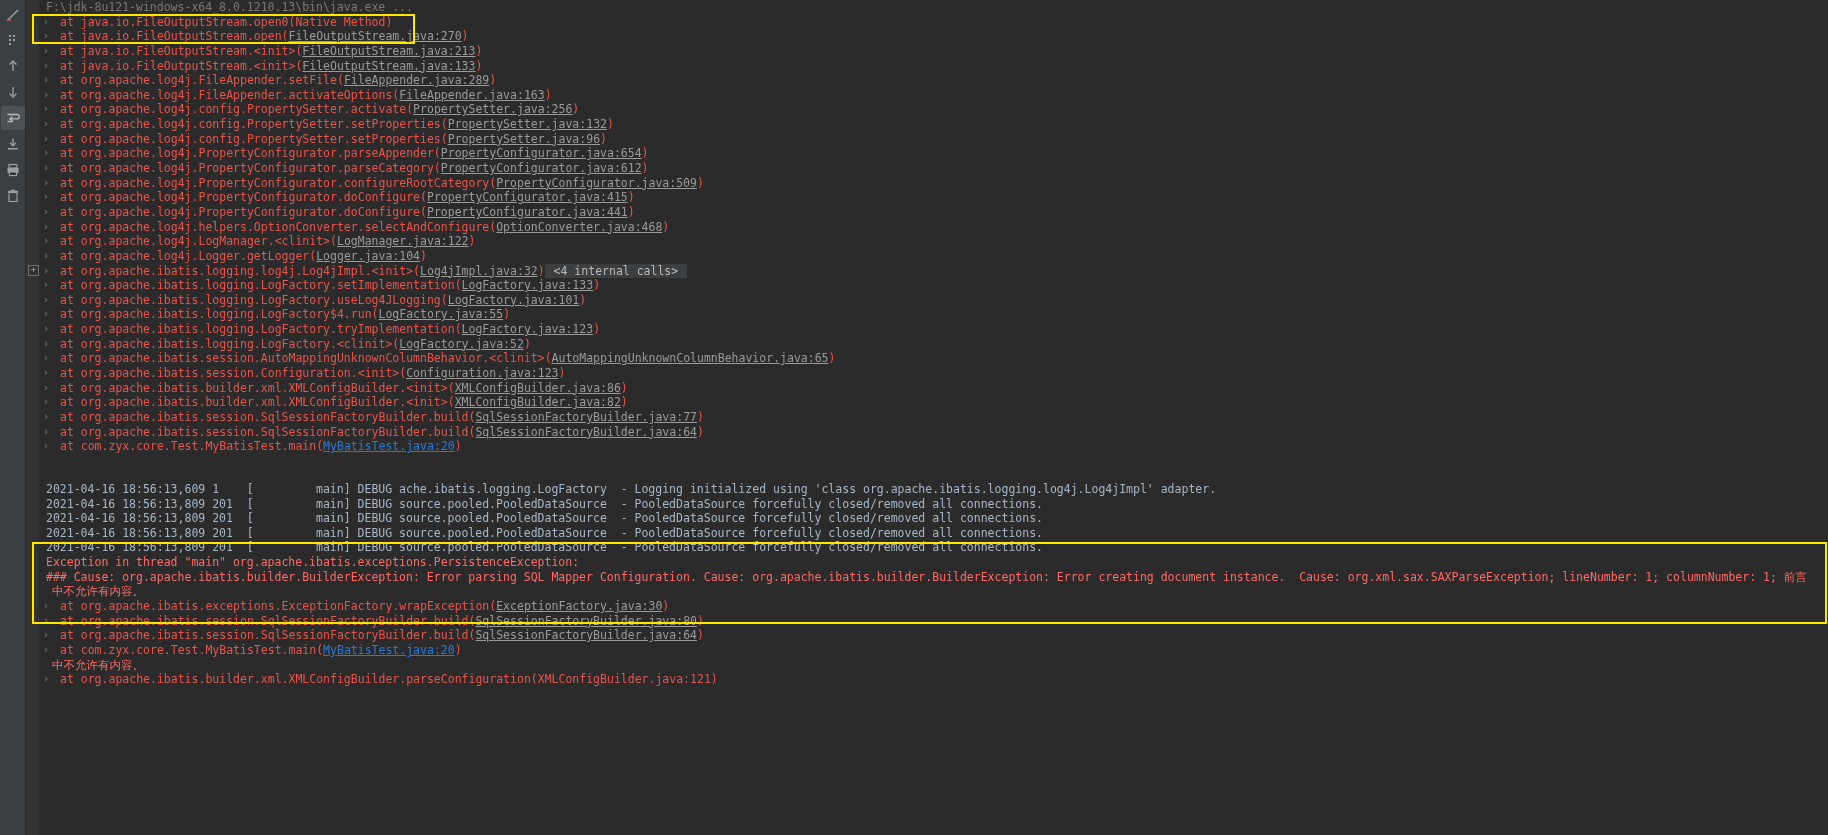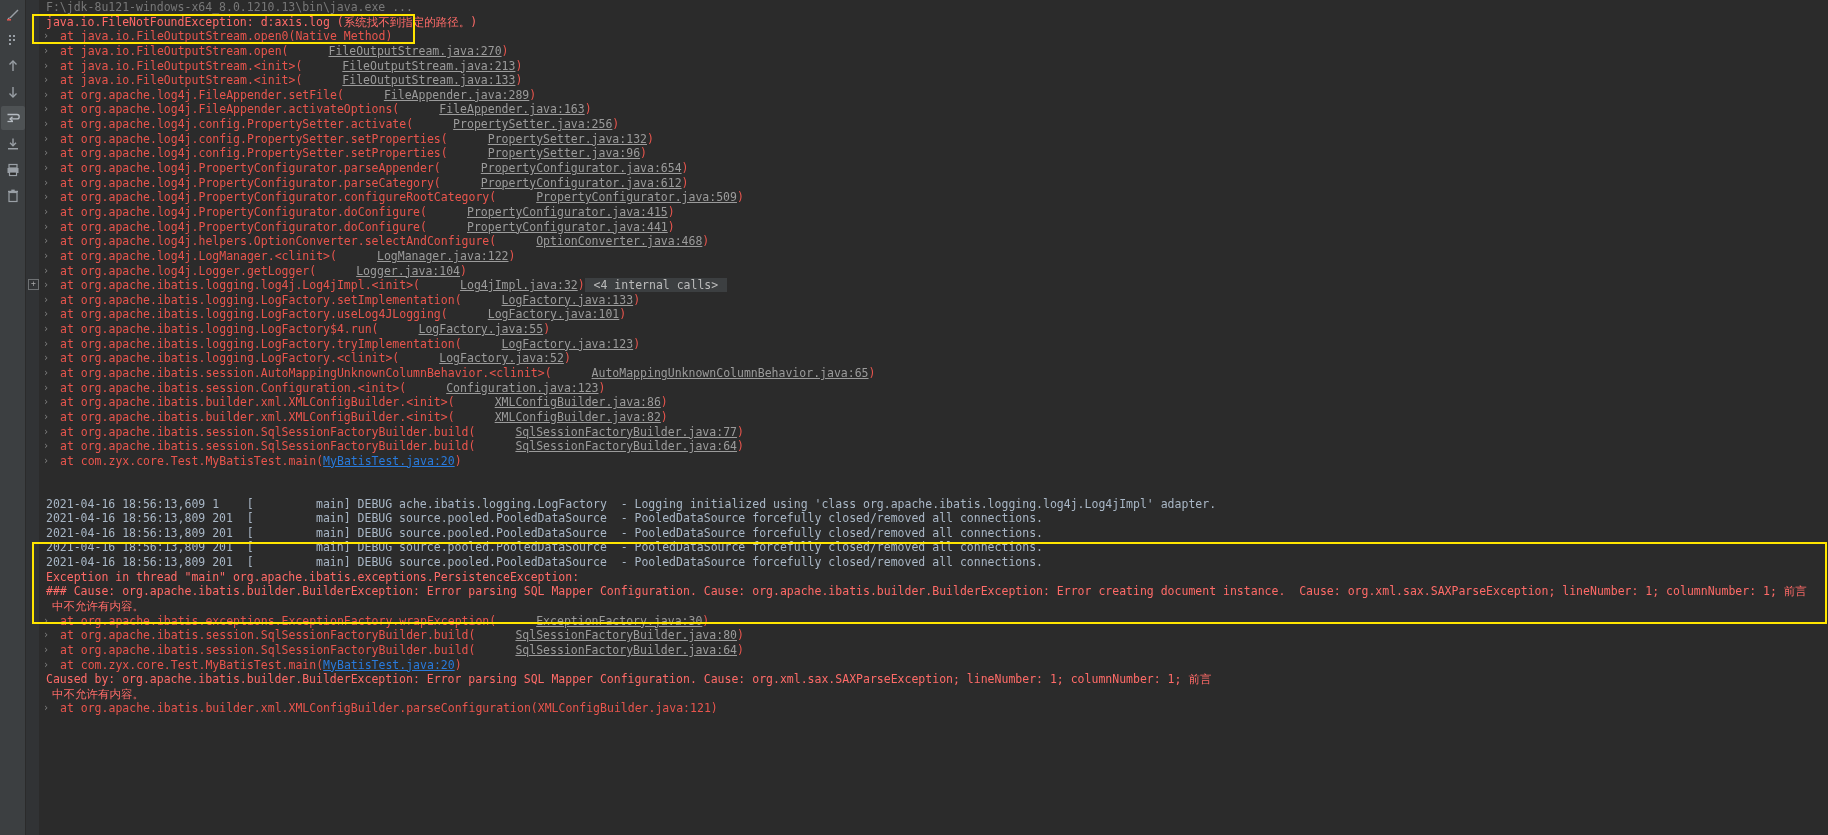--- a/index.html
+++ b/index.html
@@ -96,21 +96,21 @@
     line-height: 8px;
     text-align: center;
     background: #313335;
   }
   .txt { display: inline; }
 
   
   .c-title   { color: #787878; }
   .c-err     { color: #ff6b68; }
   .c-stack   { color: #e8554d; }
-  .c-link    { color: #9b9b9b; text-decoration: underline; margin-left: 40px; }
+  .c-link    { color: #9b9b9b; text-decoration: underline; }
   .c-bluelink{ color: #287bde; text-decoration: underline; }
   .c-debug   { color: #a9b7c6; }
   .c-internal{ color: #bbbbbb; background: #3c3f41; padding: 0 2px; }
 
   
   .hl-dark { background: #4e2b2b; }
   .box-yellow {
     position: absolute;
     border: 2px solid #ffe500;
     box-sizing: border-box;
@@ -188,21 +188,20 @@
         <rect x="6.3" y="1.6" width="3.4" height="1.4" fill="#9aa0a6"></rect>
       </svg>
     </div>
 
   </div>
 
   <div class="console">
     <div class="gutter"></div>
     <div class="lines" id="lines">
         <div class="ln" style="padding-left: 20px;"><span class="txt c-title">F:\jdk-8u121-windows-x64_8.0.1210.13\bin\java.exe ...</span></div>
-        <div class="ln" style="padding-left: 20px;"><span class="txt c-err">java.io.FileNotFoundException: d:axis.log (系统找不到指定的路径。)</span></div>
         <div class="ln"><span class="fold">›</span><span class="txt c-stack at-indent" style="padding-left:21px">at java.io.FileOutputStream.open0(Native Method)</span></div>
         <div class="ln"><span class="fold">›</span><span class="txt c-stack at-indent" style="padding-left:21px">at java.io.FileOutputStream.open(</span><span class="txt c-link">FileOutputStream.java:270</span><span class="txt c-stack">)</span></div>
         <div class="ln"><span class="fold">›</span><span class="txt c-stack at-indent" style="padding-left:21px">at java.io.FileOutputStream.&lt;init&gt;(</span><span class="txt c-link">FileOutputStream.java:213</span><span class="txt c-stack">)</span></div>
         <div class="ln"><span class="fold">›</span><span class="txt c-stack at-indent" style="padding-left:21px">at java.io.FileOutputStream.&lt;init&gt;(</span><span class="txt c-link">FileOutputStream.java:133</span><span class="txt c-stack">)</span></div>
         <div class="ln"><span class="fold">›</span><span class="txt c-stack at-indent" style="padding-left:21px">at org.apache.log4j.FileAppender.setFile(</span><span class="txt c-link">FileAppender.java:289</span><span class="txt c-stack">)</span></div>
         <div class="ln"><span class="fold">›</span><span class="txt c-stack at-indent" style="padding-left:21px">at org.apache.log4j.FileAppender.activateOptions(</span><span class="txt c-link">FileAppender.java:163</span><span class="txt c-stack">)</span></div>
         <div class="ln"><span class="fold">›</span><span class="txt c-stack at-indent" style="padding-left:21px">at org.apache.log4j.config.PropertySetter.activate(</span><span class="txt c-link">PropertySetter.java:256</span><span class="txt c-stack">)</span></div>
         <div class="ln"><span class="fold">›</span><span class="txt c-stack at-indent" style="padding-left:21px">at org.apache.log4j.config.PropertySetter.setProperties(</span><span class="txt c-link">PropertySetter.java:132</span><span class="txt c-stack">)</span></div>
         <div class="ln"><span class="fold">›</span><span class="txt c-stack at-indent" style="padding-left:21px">at org.apache.log4j.config.PropertySetter.setProperties(</span><span class="txt c-link">PropertySetter.java:96</span><span class="txt c-stack">)</span></div>
         <div class="ln"><span class="fold">›</span><span class="txt c-stack at-indent" style="padding-left:21px">at org.apache.log4j.PropertyConfigurator.parseAppender(</span><span class="txt c-link">PropertyConfigurator.java:654</span><span class="txt c-stack">)</span></div>
@@ -231,21 +230,20 @@
         <div class="ln" style="padding-left: 20px;"><span class="txt c-debug">2021-04-16 18:56:13,809 201  [         main] DEBUG source.pooled.PooledDataSource  - PooledDataSource forcefully closed/removed all connections.</span></div>
         <div class="ln" style="padding-left: 20px;"><span class="txt c-debug">2021-04-16 18:56:13,809 201  [         main] DEBUG source.pooled.PooledDataSource  - PooledDataSource forcefully closed/removed all connections.</span></div>
         <div class="ln" style="padding-left: 20px;"><span class="txt c-debug">2021-04-16 18:56:13,809 201  [         main] DEBUG source.pooled.PooledDataSource  - PooledDataSource forcefully closed/removed all connections.</span></div>
         <div class="ln" style="padding-left: 20px;"><span class="txt c-err">Exception in thread "main" org.apache.ibatis.exceptions.PersistenceException:</span></div>
         <div class="ln" style="padding-left: 20px;"><span class="txt c-err">### Cause: org.apache.ibatis.builder.BuilderException: Error parsing SQL Mapper Configuration. Cause: org.apache.ibatis.builder.BuilderException: Error creating document instance.  Cause: org.xml.sax.SAXParseException; lineNumber: 1; columnNumber: 1; 前言</span></div>
         <div class="ln" style="padding-left: 26px;"><span class="txt c-err">中不允许有内容。</span></div>
         <div class="ln"><span class="fold">›</span><span class="txt c-stack at-indent" style="padding-left:21px">at org.apache.ibatis.exceptions.ExceptionFactory.wrapException(</span><span class="txt c-link">ExceptionFactory.java:30</span><span class="txt c-stack">)</span></div>
         <div class="ln"><span class="fold">›</span><span class="txt c-stack at-indent" style="padding-left:21px">at org.apache.ibatis.session.SqlSessionFactoryBuilder.build(</span><span class="txt c-link">SqlSessionFactoryBuilder.java:80</span><span class="txt c-stack">)</span></div>
         <div class="ln"><span class="fold">›</span><span class="txt c-stack at-indent" style="padding-left:21px">at org.apache.ibatis.session.SqlSessionFactoryBuilder.build(</span><span class="txt c-link">SqlSessionFactoryBuilder.java:64</span><span class="txt c-stack">)</span></div>
         <div class="ln"><span class="fold">›</span><span class="txt c-stack at-indent" style="padding-left:21px">at com.zyx.core.Test.MyBatisTest.main(</span><span class="txt c-bluelink">MyBatisTest.java:20</span><span class="txt c-stack">)</span></div>
-        <div class="ln" style="padding-left: 20px;"><span class="txt c-err">Caused by: org.apache.ibatis.builder.BuilderException: Error parsing SQL Mapper Configuration. Cause: org.xml.sax.SAXParseException; lineNumber: 1; columnNumber: 1; 前言</span></div>
         <div class="ln" style="padding-left: 26px;"><span class="txt c-err">中不允许有内容。</span></div>
         <div class="ln"><span class="fold">›</span><span class="txt c-stack" style="padding-left:21px">at org.apache.ibatis.builder.xml.XMLConfigBuilder.parseConfiguration(XMLConfigBuilder.java:121)</span></div>
       </div>
 
     <div class="box-yellow" style="left:6px; top:13.6px; width:383px; height:30px;"></div>
     <div class="box-yellow" style="left:6px; top:542px; width:1795px; height:82px;"></div>
   </div>
 
 </div>
 

